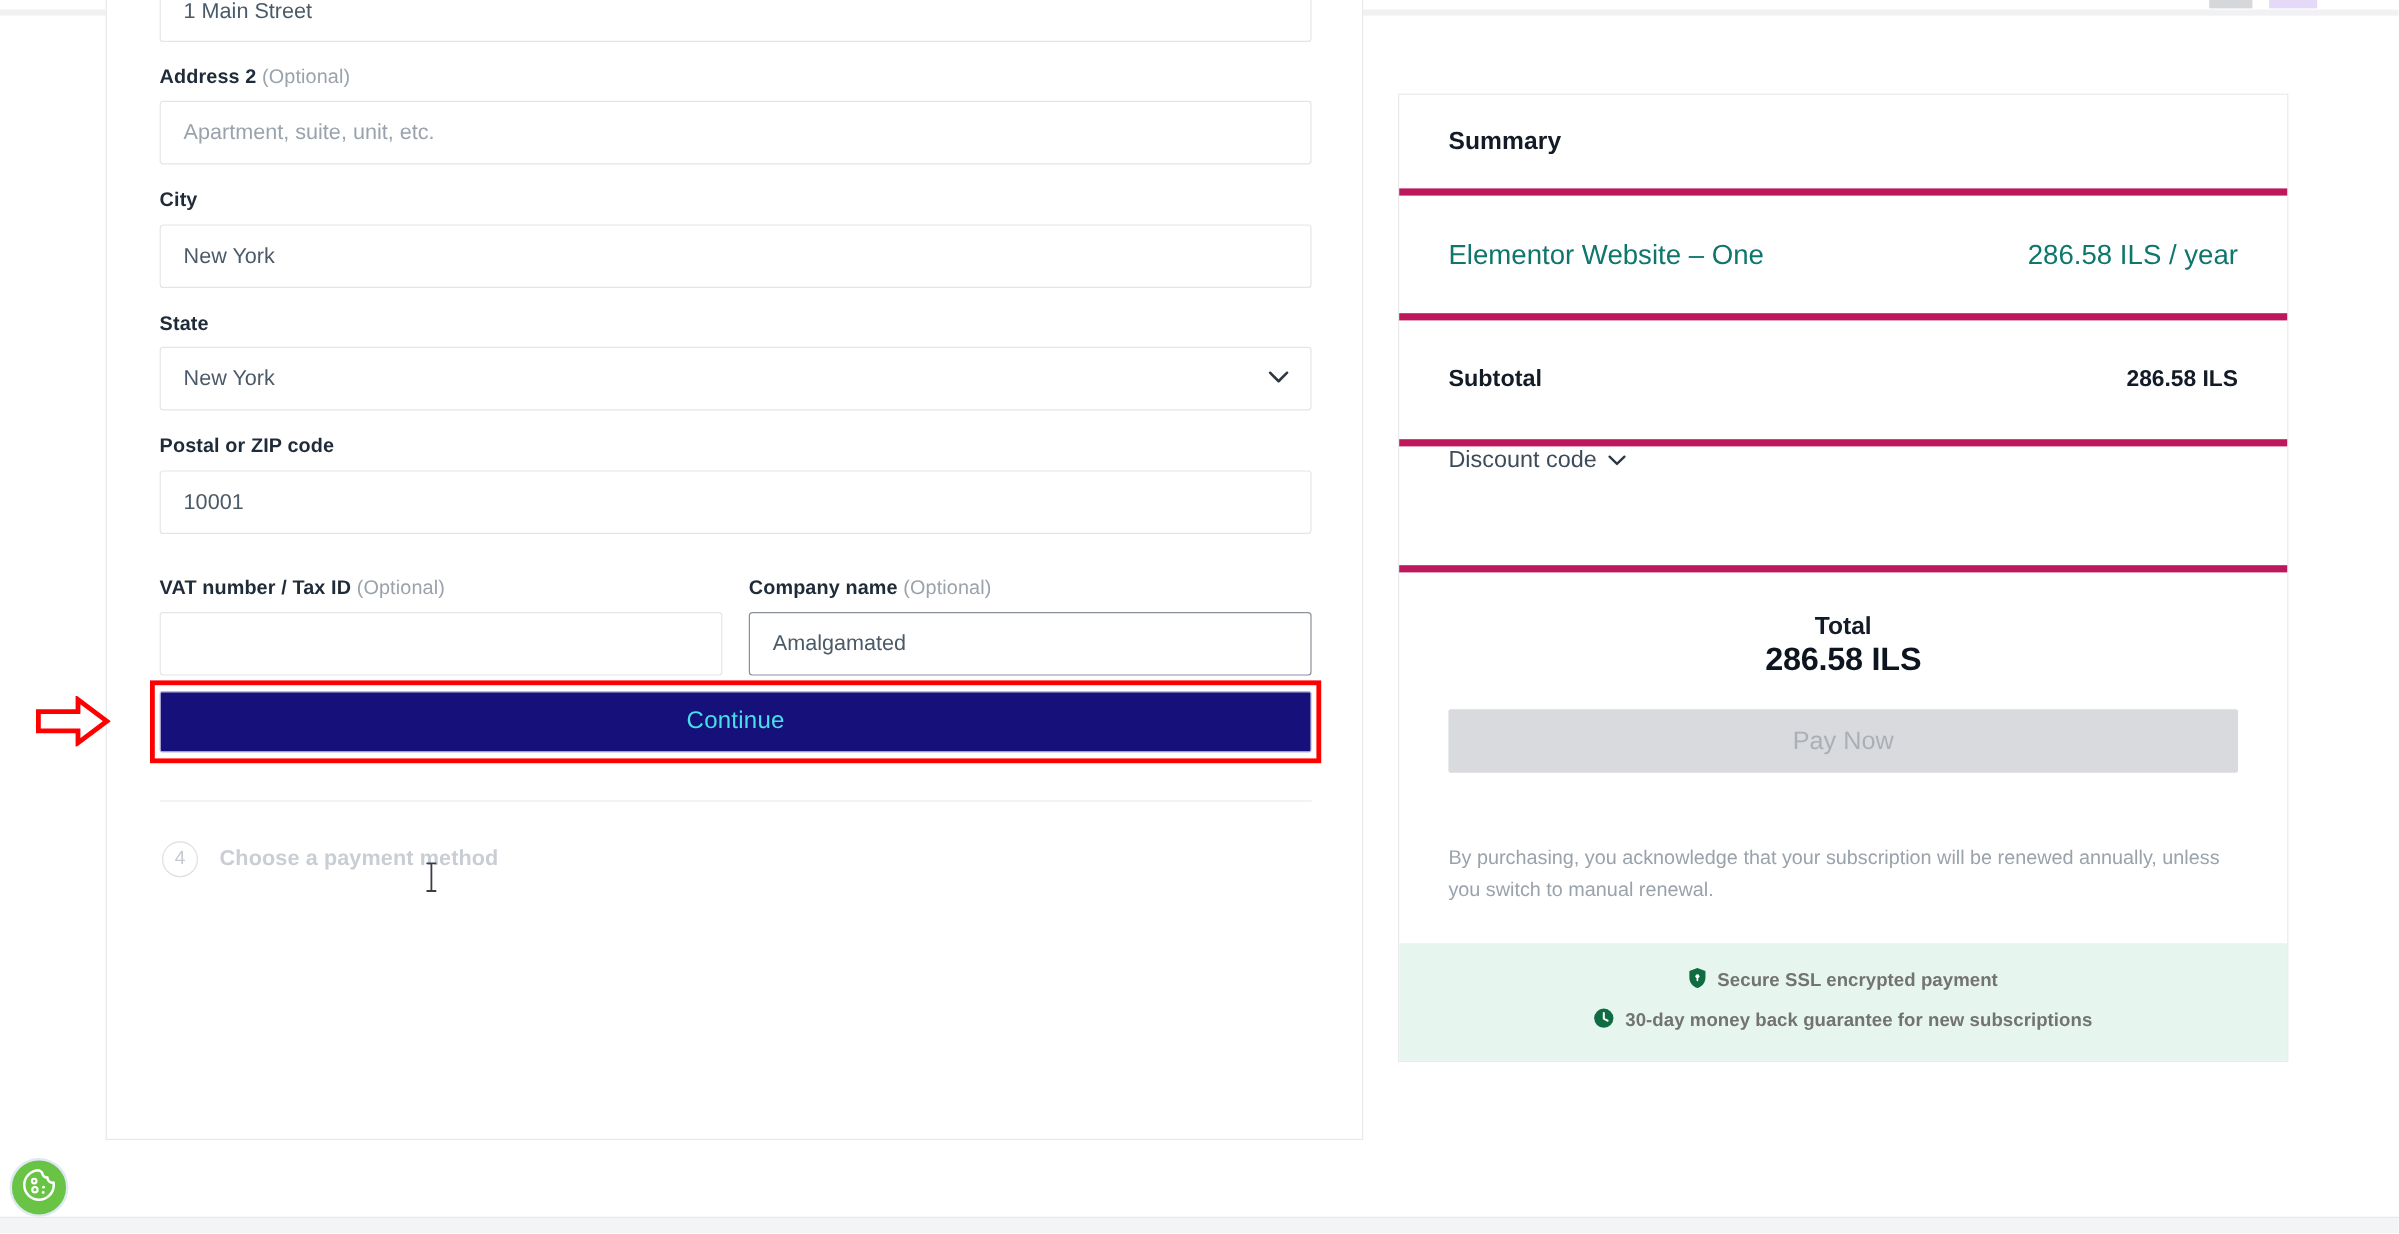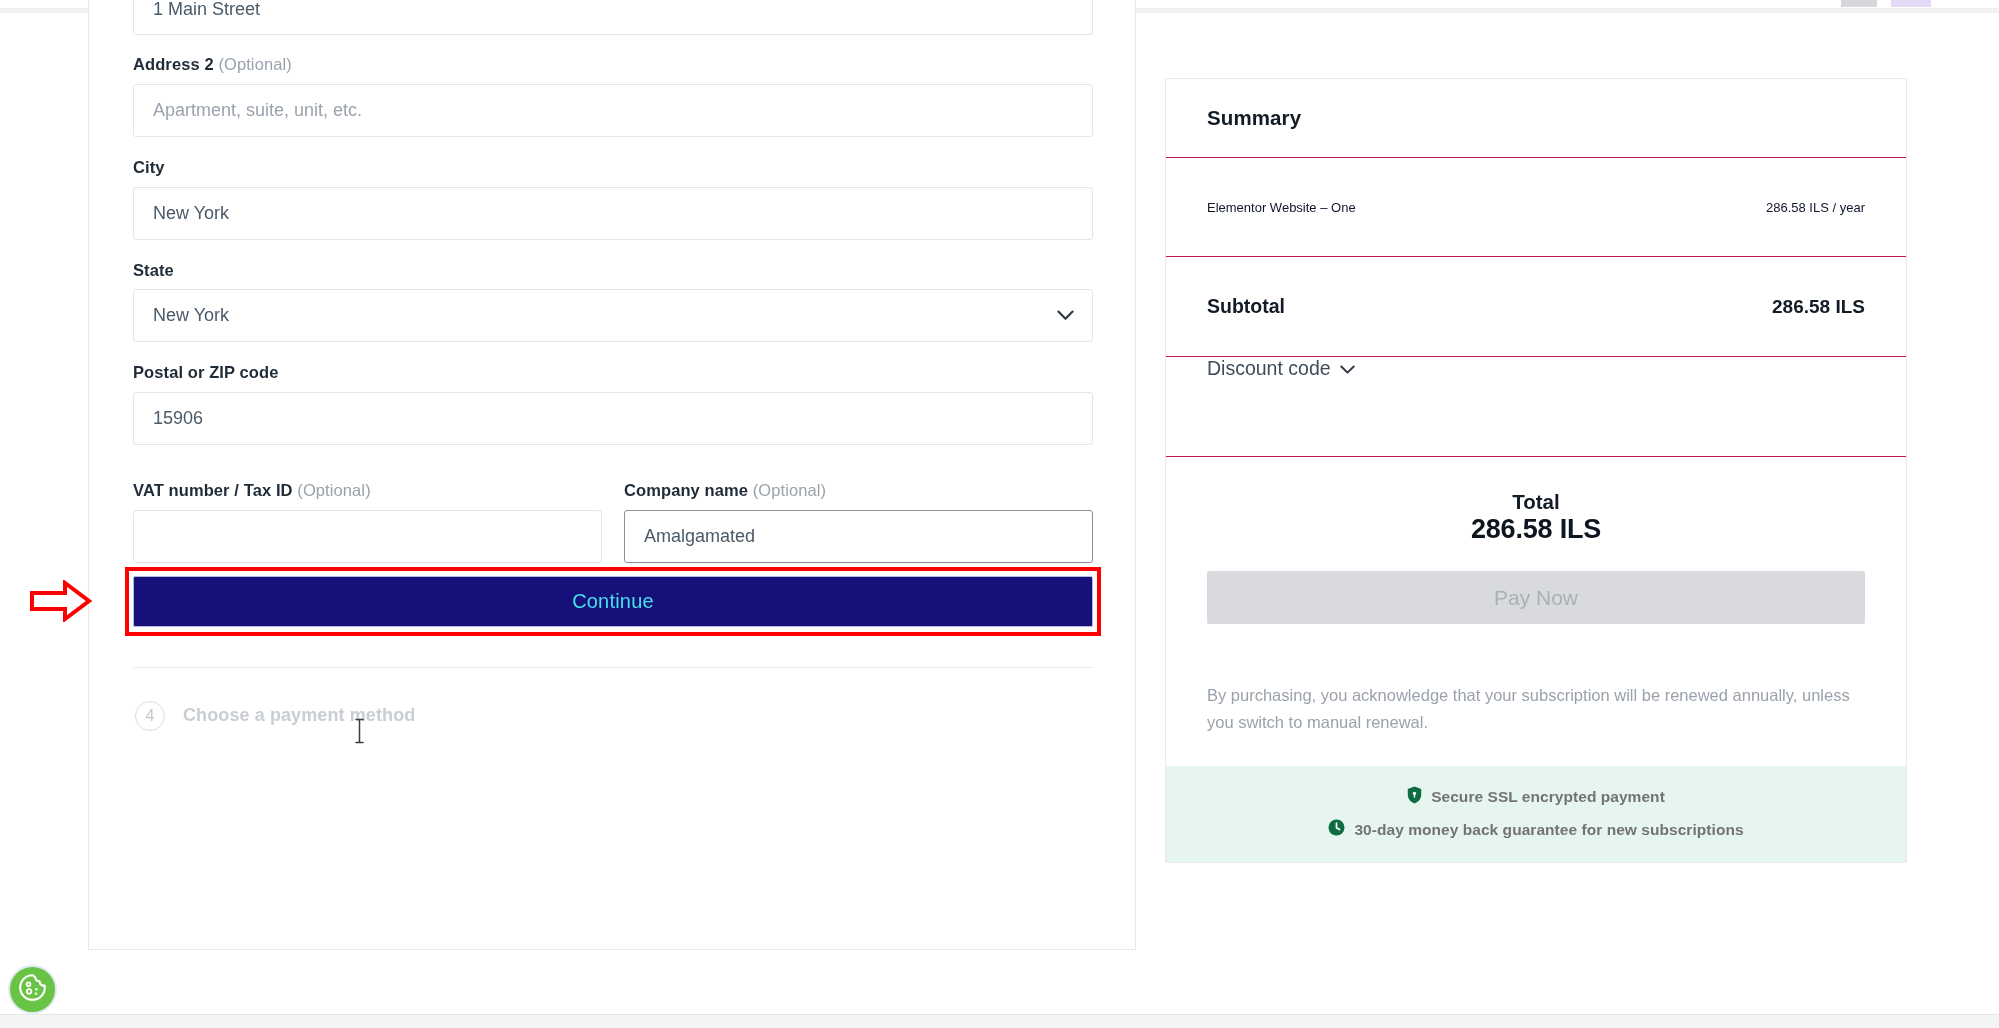--- a/index.html
+++ b/index.html
@@ -193,40 +193,40 @@
   .summary-card {
     position: absolute;
     left: 1165px;
     top: 78px;
     width: 742px;
     background: #ffffff;
     border: 1px solid #e9eaec;
   }
   .sum-row {
     padding: 0 41px;
-    border-bottom: 1px solid #be185d;
+    border-bottom: 6px solid #be185d;
   }
   .sum-row:last-child { border-bottom: none; }
 
   .sum-head {
     height: 78px;
     display: flex;
     align-items: center;
     font-size: 20.5px;
     font-weight: 700;
     color: #121b26;
     letter-spacing: .1px;
   }
   .sum-line {
     height: 98px;
     display: flex;
     align-items: center;
     justify-content: space-between;
-    font-size: 13px;
-    color: #0f172a;
+    font-size: 23px;
+    color: #0f766e;
   }
   .sum-line.subtotal {
     height: 99px;
     font-weight: 700;
     color: #121b26;
     font-size: 19.5px;
   }
   .sum-line.subtotal .amt { font-size: 19px; }
 
   .discount-row {
@@ -373,21 +373,21 @@
             <svg width="17" height="11" viewBox="0 0 17 11" fill="none" xmlns="http://www.w3.org/2000/svg">
               <path d="M1.4 1.6 L8.5 8.7 L15.6 1.6" stroke="#2d3642" stroke-width="2.1" stroke-linecap="round" stroke-linejoin="round"></path>
             </svg>
           </span>
         </div>
       </div>
 
       <div class="field-block" style="margin-bottom:0;">
         <div class="field-label">Postal or ZIP code</div>
         <div class="text-input">
-            <span>15906</span>
+            <span>10001</span>
           </div>
       </div>
 
       <div class="two-col">
         <div>
           <div class="field-label">
             <span>VAT number / Tax ID</span>
             <span class="optional">(Optional)</span>
           </div>
           <div class="text-input">

